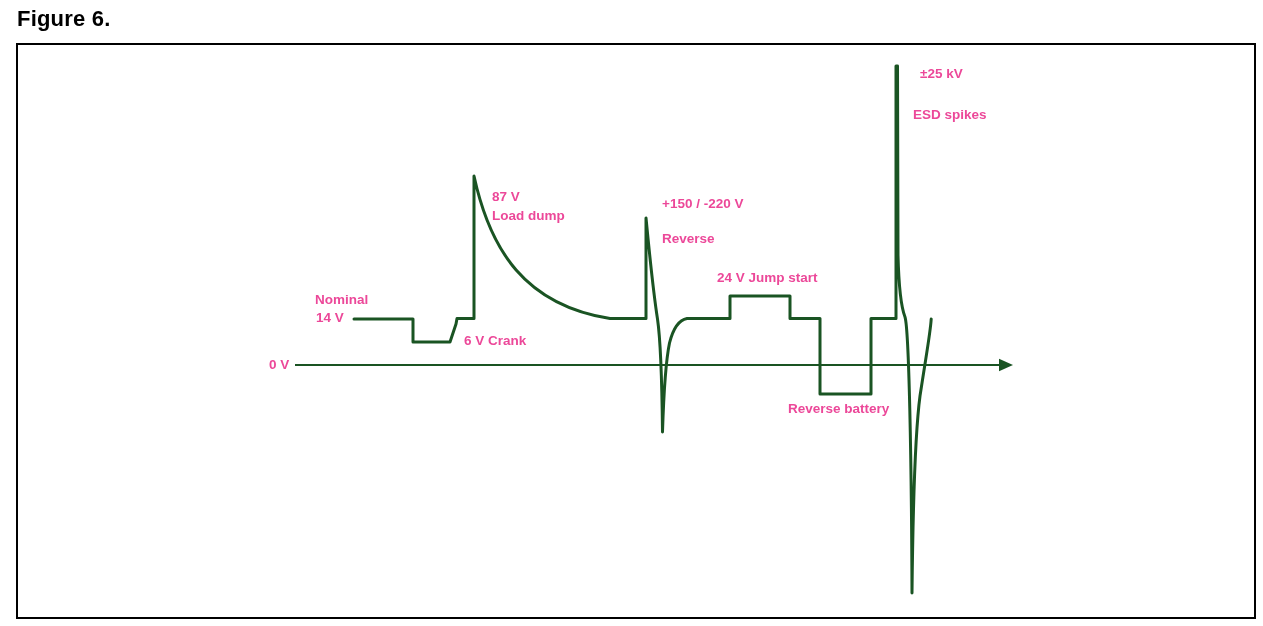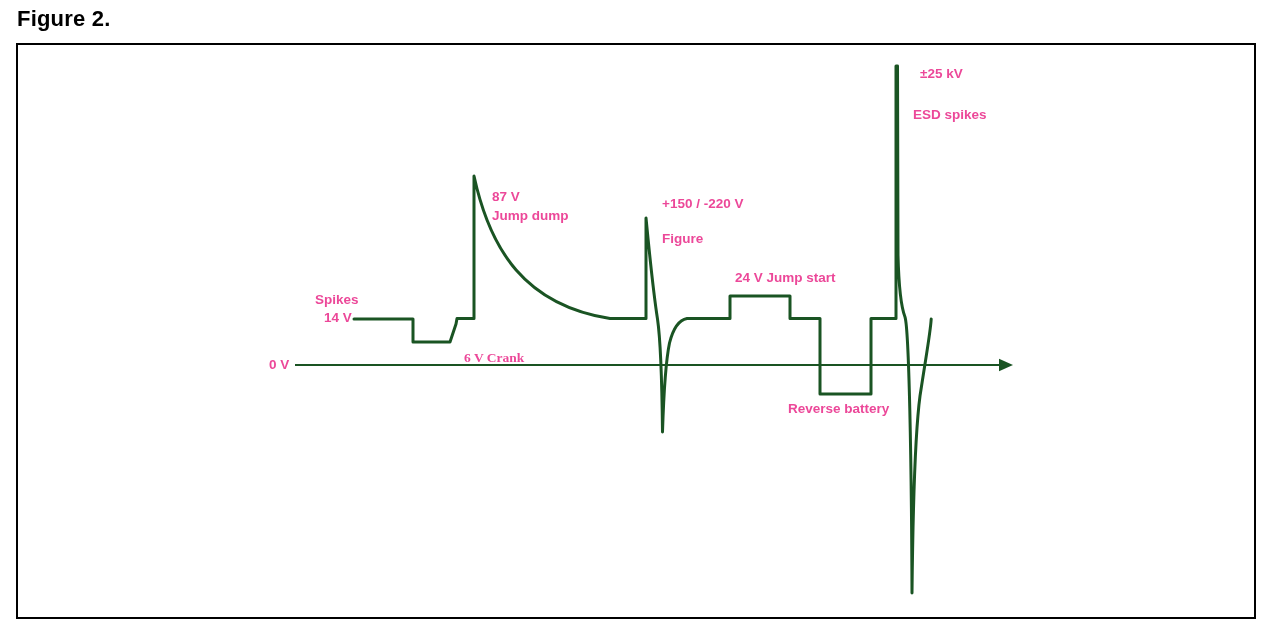--- a/index.html
+++ b/index.html
@@ -47,39 +47,39 @@
   }
   .ann {
     position: absolute;
     color: #ec4899;
     font-weight: bold;
     font-size: 13.5px;
     line-height: 16px;
     white-space: nowrap;
   }
   .ann-nominal1 { left: 315px; top: 292px; }
-  .ann-nominal2 { left: 316px; top: 310px; margin-left: 8px; }
-  .ann-crank    { left: 464px; top: 350px; font-family: Liberation Serif, serif; }
+  .ann-nominal2 { left: 316px; top: 310px; }
+  .ann-crank    { left: 464px; top: 333px; }
   .ann-ld1      { left: 492px; top: 189px; text-align: right; }
   .ann-ld2      { left: 492px; top: 208px; }
   .ann-sp1      { left: 662px; top: 196px; }
   .ann-sp2      { left: 662px; top: 231px; }
-  .ann-jump     { left: 717px; top: 270px; margin-left: 18px; }
+  .ann-jump     { left: 717px; top: 270px; }
   .ann-revbat   { left: 788px; top: 401px; }
   .ann-esd1     { left: 920px; top: 66px; }
   .ann-esd2     { left: 913px; top: 84px; margin-top: 23px; }
   .ann-zero     { left: 269px; top: 357px; }
 </style>
 </head>
 <body>
 
 <div class="page">
 
   <div class="fig-heading">
-    <span class="fig-label">Figure 2.</span>
+    <span class="fig-label">Figure 6.</span>
   </div>
 
   <div class="fig-box"></div>
 
   <svg class="wave-svg" viewBox="0 0 1263 626">
 
     <path d="M 295 365 H 1002" fill="none" stroke-width="2" stroke="#1a5423"></path>
     <polygon points="1013,365 999,358.7 999,371.3" fill="#1a5423"></polygon>
 
     <path d="M 354 319
@@ -98,25 +98,25 @@
              H 896
              V 66
              L 897.5 66 L 898 255
              C 899 295 901.5 308 905 317
              C 909 330 911.5 460 912 593
              C 913 500 915.5 430 920 396
              C 927 350 930.5 332 931.2 319" fill="none" stroke-width="3" stroke-linejoin="round" stroke-linecap="round" stroke="#1a5423"></path>
   </svg>
 
   <div class="ann ann-zero">0 V</div>
-  <div class="ann ann-nominal1">Spikes</div>
+  <div class="ann ann-nominal1">Nominal</div>
   <div class="ann ann-nominal2">14 V</div>
   <div class="ann ann-crank">6 V Crank</div>
   <div class="ann ann-ld1">87 V</div>
-  <div class="ann ann-ld2">Jump dump</div>
+  <div class="ann ann-ld2">Load dump</div>
   <div class="ann ann-sp1">+150 / -220 V</div>
-  <div class="ann ann-sp2">Figure</div>
+  <div class="ann ann-sp2">Reverse</div>
   <div class="ann ann-jump">24 V Jump start</div>
   <div class="ann ann-revbat">Reverse battery</div>
   <div class="ann ann-esd1">±25 kV</div>
   <div class="ann ann-esd2">ESD spikes</div>
 
 </div>
 
 </body></html>

